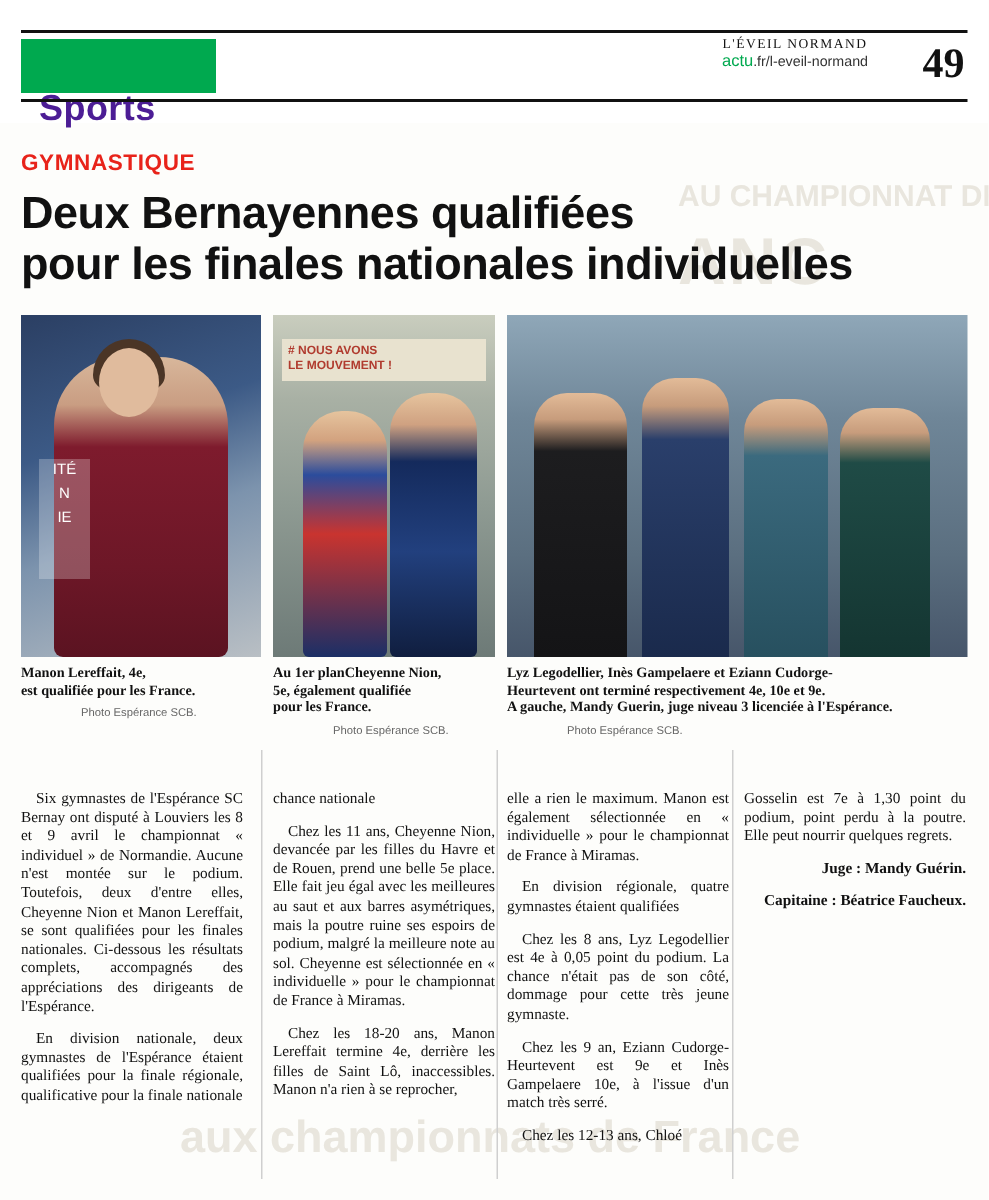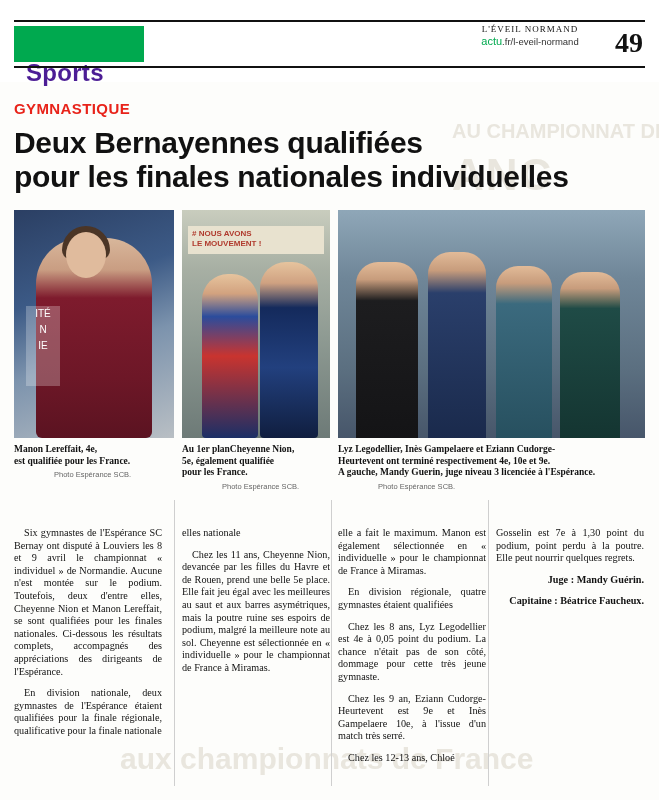--- a/index.html
+++ b/index.html
@@ -333,26 +333,27 @@
   <div class="col-rule" style="left:174px;"></div>
   <div class="col-rule" style="left:331px;"></div>
   <div class="col-rule" style="left:488px;"></div>
 
   <div class="col" id="col1">
     <p>Six gymnastes de l'Espérance SC Bernay ont disputé à Louviers les 8 et 9 avril le championnat « individuel » de Normandie. Aucune n'est montée sur le podium. Toutefois, deux d'entre elles, Cheyenne Nion et Manon Lereffait, se sont qualifiées pour les finales nationales. Ci-dessous les résultats complets, accompagnés des appréciations des dirigeants de l'Espérance.</p>
     <p>En division nationale, deux gymnastes de l'Espérance étaient qualifiées pour la finale régionale, qualificative pour la finale nationale</p>
   </div>
 
   <div class="col" id="col2">
-    <p class="noind">elles nationale</p>
+    <p class="noind">chance nationale</p>
     <p>Chez les 11 ans, Cheyenne Nion, devancée par les filles du Havre et de Rouen, prend une belle 5e place. Elle fait jeu égal avec les meilleures au saut et aux barres asymétriques, mais la poutre ruine ses espoirs de podium, malgré la meilleure note au sol. Cheyenne est sélectionnée en « individuelle » pour le championnat de France à Miramas.</p>
+    <p>Chez les 18-20 ans, Manon Lereffait termine 4e, derrière les filles de Saint Lô, inaccessibles. Manon n'a rien à se reprocher,</p>
   </div>
 
   <div class="col" id="col3">
-    <p class="noind">elle a fait le maximum. Manon est également sélectionnée en « individuelle » pour le championnat de France à Miramas.</p>
+    <p class="noind">elle a rien le maximum. Manon est également sélectionnée en « individuelle » pour le championnat de France à Miramas.</p>
     <p>En division régionale, quatre gymnastes étaient qualifiées</p>
     <p>Chez les 8 ans, Lyz Legodellier est 4e à 0,05 point du podium. La chance n'était pas de son côté, dommage pour cette très jeune gymnaste.</p>
     <p>Chez les 9 an, Eziann Cudorge-Heurtevent est 9e et Inès Gampelaere 10e, à l'issue d'un match très serré.</p>
     <p>Chez les 12-13 ans, Chloé</p>
   </div>
 
   <div class="col" id="col4">
     <p class="noind">Gosselin est 7e à 1,30 point du podium, point perdu à la poutre. Elle peut nourrir quelques regrets.</p>
     <p class="sig">Juge : Mandy Guérin.</p>
     <p class="sig">Capitaine : Béatrice Faucheux.</p>

